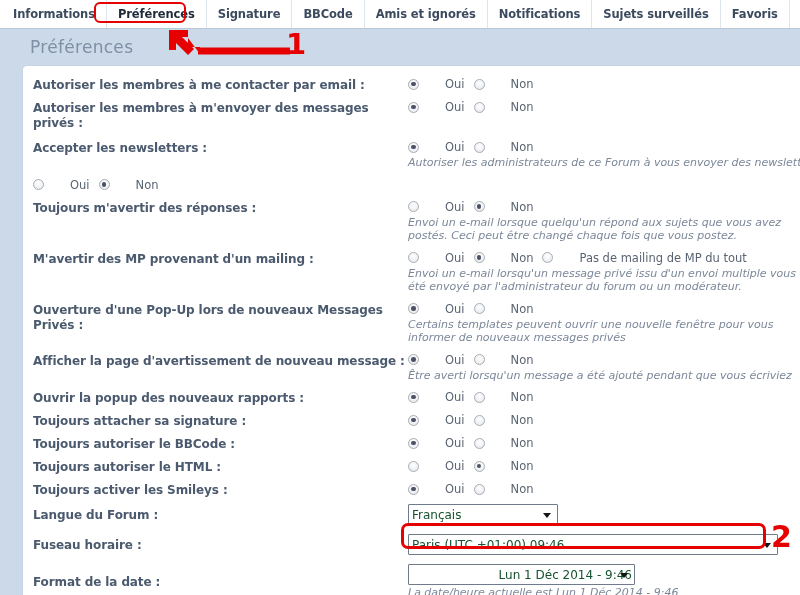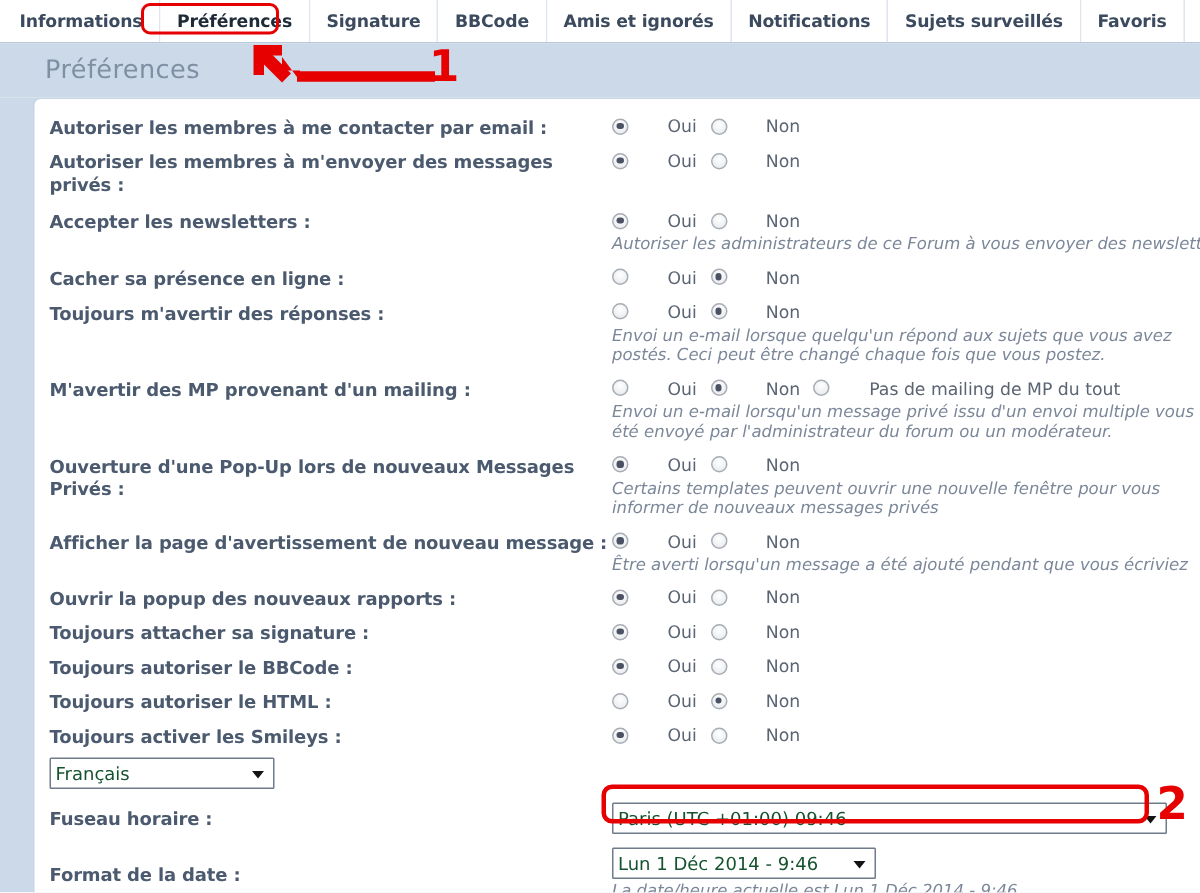--- a/index.html
+++ b/index.html
@@ -203,21 +203,21 @@
     margin-top: -2px;
     width: 0;
     height: 0;
     border-left: 4px solid transparent;
     border-right: 4px solid transparent;
     border-top: 5px solid #141414;
     pointer-events: none;
   }
   .sel-lang { width: 150px; }
   .sel-tz   { width: 370px; }
-  .sel-date { width: 176px; }
+  .sel-date { width: 227px; text-align: right; }
 
   
   .anno-num {
     position: absolute;
     font-family: "DejaVu Sans", "Liberation Sans", sans-serif;
     font-weight: bold;
     color: #e60000;
     line-height: 1;
     pointer-events: none;
   }
@@ -323,21 +323,20 @@
                 </label>
                 <label class="opt">
                   <span class="radio"></span>
                   <span class="opt-lbl">Non</span>
                 </label>
               </div>
               <div class="hint">Autoriser les administrateurs de ce Forum à vous envoyer des newsletters</div>
             </div>
           </div>
           <div class="row" style="margin-bottom: 6px;">
-            <div class="lbl">Cacher sa présence en ligne :</div>
             <div class="ctl">
               <div class="opts">
                 <label class="opt">
                   <span class="radio"></span>
                   <span class="opt-lbl">Oui</span>
                 </label>
                 <label class="opt">
                   <span class="radio on"></span>
                   <span class="opt-lbl">Non</span>
                 </label>
@@ -481,20 +480,21 @@
                   <span class="opt-lbl">Oui</span>
                 </label>
                 <label class="opt">
                   <span class="radio"></span>
                   <span class="opt-lbl">Non</span>
                 </label>
               </div>
             </div>
           </div>
           <div class="row" style="margin-bottom: 9px; align-items: center;">
+            <div class="lbl">Langue du Forum :</div>
             <div class="ctl"><span class="selwrap"><select class="sel sel-lang"><option>Français</option></select><span class="arrow"></span></span></div>
           </div>
           <div class="row" style="margin-bottom: 9px; align-items: center;">
             <div class="lbl">Fuseau horaire :</div>
             <div class="ctl"><span class="selwrap"><select class="sel sel-tz"><option>Paris (UTC +01:00) 09:46</option></select><span class="arrow"></span></span></div>
           </div>
           <div class="row" style="margin-bottom: 9px; align-items: center;">
             <div class="lbl">Format de la date :</div>
             <div class="ctl"><span class="selwrap"><select class="sel sel-date"><option>Lun 1 Déc 2014 - 9:46</option></select><span class="arrow"></span></span><div class="hint">La date/heure actuelle est Lun 1 Déc 2014 - 9:46</div></div>
           </div>

